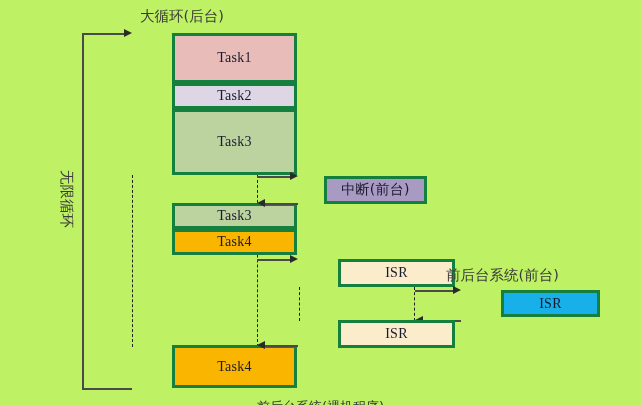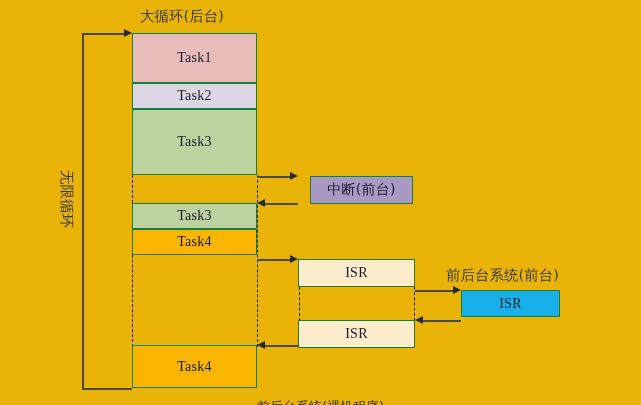--- a/index.html
+++ b/index.html
@@ -4,34 +4,35 @@
 <style>
   html, body {
     margin: 0;
     padding: 0;
     background: #ffffff;
   }
   #canvas {
     position: relative;
     width: 641px;
     height: 405px;
-    background: #eab308;
+    background: #bef264;
     font-family: "Liberation Serif", "DejaVu Serif", serif;
     overflow: hidden;
   }
   .box {
     position: absolute;
     box-sizing: border-box;
-    border: 1px solid #15803d;
+    border: 3px solid #15803d;
     display: flex;
     align-items: center;
     justify-content: center;
     color: #1a1a2e;
     font-size: 14px;
     letter-spacing: 0.3px;
+    margin-left: 40px;
   }
   .label {
     position: absolute;
     color: #3a3a3a;
     font-size: 14.5px;
     white-space: nowrap;
     font-family: "DejaVu Sans", "Liberation Sans", sans-serif;
   }
   .vlabel {
     position: absolute;
@@ -111,21 +112,21 @@
   <div class="box" style="left:132px; top:203px; width:125px; height:26px; background:#bcd3a0;">
     <span>Task3</span>
   </div>
   <div class="box" style="left:132px; top:229px; width:125px; height:26px; background:#f9b500;">
     <span>Task4</span>
   </div>
   <div class="box" style="left:132px; top:345px; width:125px; height:43px; background:#f9b500;">
     <span>Task4</span>
   </div>
 
-  <div class="box" style="left:310px; top:176px; width:103px; height:28px; background:#a99ac4; font-family:'DejaVu Sans','Liberation Sans',sans-serif; font-size:14px;align-items:center;">
+  <div class="box" style="left:284px; top:176px; width:103px; height:28px; background:#a99ac4; font-family:'DejaVu Sans','Liberation Sans',sans-serif; font-size:14px;align-items:center;">
     <span>中断(前台)</span>
   </div>
 
   <div class="hline" style="left:257px; top:176px; width:34px;"></div>
   <div class="arrowhead-r" style="left:290px; top:172px;"></div>
 
   <div class="hline" style="left:264px; top:203px; width:34px;"></div>
   <div class="arrowhead-l" style="left:257px; top:199px;"></div>
 
   <div class="box" style="left:298px; top:259px; width:117px; height:28px; background:#fbeccc;">

